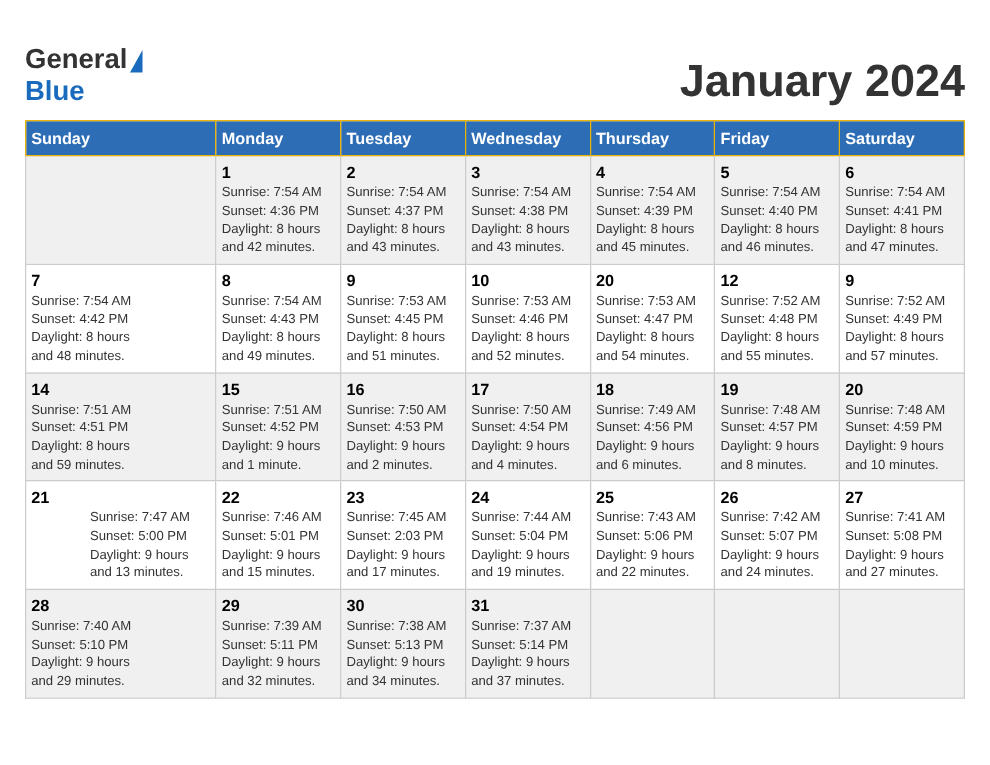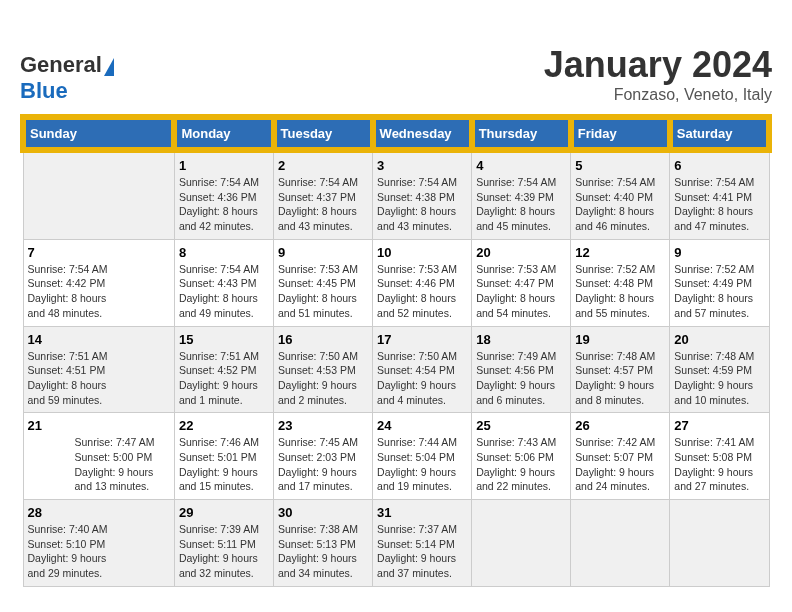--- a/index.html
+++ b/index.html
@@ -67,21 +67,21 @@
     }
     thead tr {
       background-color: #2d6db5;
       color: white;
     }
     thead th {
       padding: 6px 4px;
       text-align: left;
       font-size: 13px;
       font-weight: bold;
-      border: 6px solid #eab308;
+      border: 1px solid #eab308;
     }
     tbody tr {
       vertical-align: top;
     }
     tbody tr:nth-child(odd) {
       background-color: #f0f0f0;
     }
     tbody tr:nth-child(even) {
       background-color: #ffffff;
     }
@@ -109,21 +109,20 @@
 <div class="header">
   <div class="logo">
     <div class="logo-text">
       <span class="logo-general">General</span>
       <span class="logo-icon"></span>
     </div>
     <span class="logo-blue">Blue</span>
   </div>
   <div class="title-area">
     <div class="main-title">January 2024</div>
-    <div class="subtitle">Fonzaso, Veneto, Italy</div>
   </div>
 </div>
 
 <table>
   <thead>
     <tr>
     <th>Sunday</th>
         <th>Monday</th>
         <th>Tuesday</th>
         <th>Wednesday</th>

